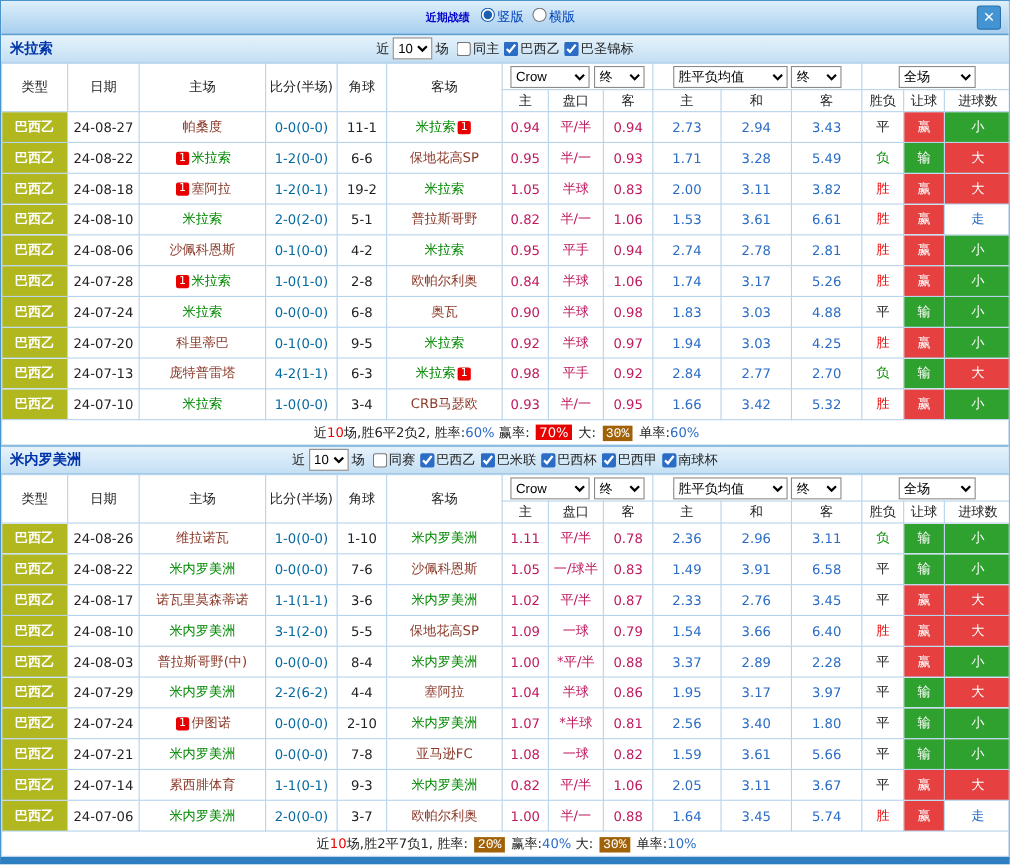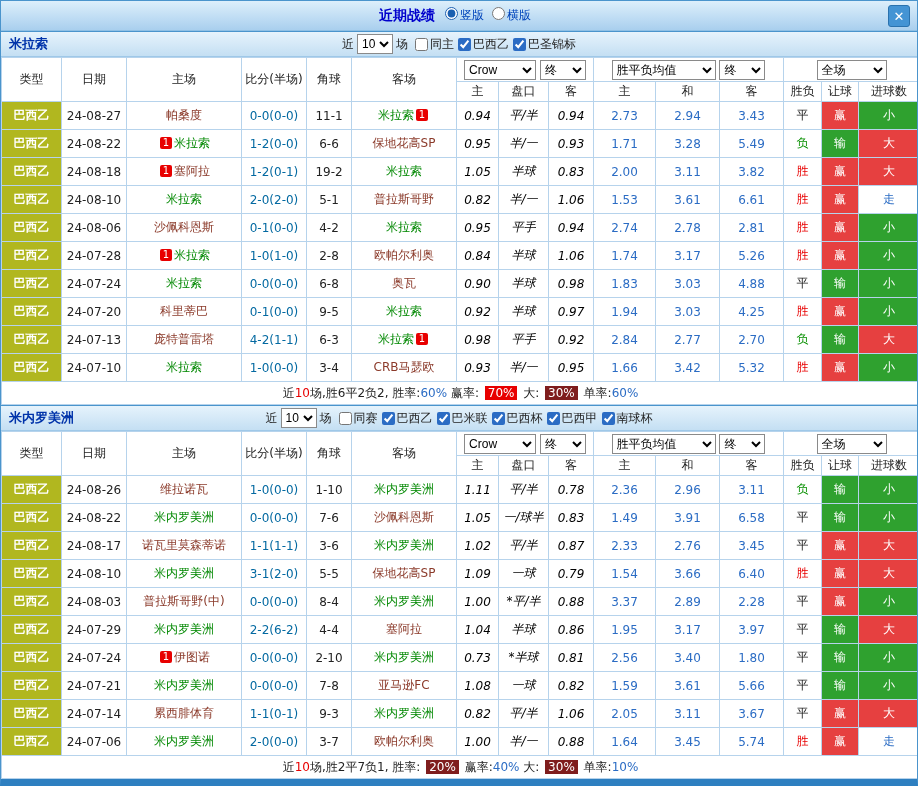--- a/index.html
+++ b/index.html
@@ -2,21 +2,21 @@
 <html><head>
 <meta charset="utf-8">
 <style>
   * { box-sizing: border-box; margin: 0; padding: 0; }
   body { font-family: "DejaVu Sans", "Liberation Sans", sans-serif; background: #fff; }
   .page { width: 918px; height: 786px; border: 1px solid #4a94cc; border-bottom: 7px solid #2e7fc0; overflow: hidden; background: #fff; }
 
   
   .topbar { height: 30px; background: linear-gradient(#ddeffb, #a9cfee); border-bottom: 1px solid #8fc0e4;
             display: flex; align-items: center; justify-content: center; position: relative; font-size: 12px; }
-  .topbar .title { color: #0000cc; font-weight: bold; font-size: 14px; margin-right: 10px; }
+  .topbar .title { color: #0000cc; font-weight: bold; font-size: 10px; margin-right: 10px; }
   .radio-wrap { display: flex; align-items: flex-start; color: #0044bb; margin-right: 8px; cursor: pointer; }
   .radio-wrap input { width: 13px; height: 13px; margin-right: 2px; accent-color: #1a5fb0; }
   .close-btn { position: absolute; right: 7px; top: 4px; width: 22px; height: 22px; background: #4494d4;
                border: 1px solid #2a72ae; border-radius: 3px; color: #fff; font-weight: bold; font-size: 13px;
                display: flex; align-items: center; justify-content: center; cursor: pointer; }
 
   
   .secbar { height: 26px; background: linear-gradient(#e6f3fc, #c4dff3); border-top: 1px solid #4a94cc;
             border-bottom: 1px solid #9fc8e8; position: relative; display: flex; align-items: center;
             justify-content: center; font-size: 12px; color: #222; }
@@ -33,37 +33,37 @@
   thead th { font-weight: normal; color: #222; background: #fff; }
   thead tr.selrow th { height: 24px; }
   thead tr.subrow th { height: 20px; }
   tbody td { height: 28px; }
   td.league { background: #b1b71f; color: #fff; font-weight: bold; }
   td.date { color: #222; margin-left: 20px; }
   td.team { color: #8b3a2a; }
   td.team.focus { color: #008800; }
   td.score { color: #0369a1; }
   td.corner { color: #222; }
-  td.ah { color: #000000; font-style: italic; }
+  td.ah { color: #be185d; }
   td.eu { color: #2b6cc4; }
   td.res-win { color: #e80000; }
   td.res-draw { color: #222; }
   td.res-lose { color: #089000; }
   td.cell-red { background: #e64040; color: #fff; }
   td.cell-green { background: #2fa12f; color: #fff; }
   td.txt-blue { color: #2b6cc4; }
   .card-badge { display: inline-block; min-width: 12px; height: 12px; line-height: 12px; background: #e80000;
                 color: #fff; font-size: 10px; margin: 0 2px; border-radius: 2px; vertical-align: 1px; }
 
   tfoot td { height: 23px; color: #222; }
   .s-plain { color: #222; }
   .s-red { color: #e80000; }
   .s-blue { color: #2b6cc4; }
   .s-red-bg { background: #e80000; color: #fff; padding: 0 3px; margin: 0 2px; }
-  .s-green-bg { background: #7f1d1d; color: #fff; padding: 0 3px; margin: 0 2px; }
+  .s-green-bg { background: #a16207; color: #fff; padding: 0 3px; margin: 0 2px; font-family: Liberation Mono, monospace; }
 </style>
 </head>
 <body>
 
 <div class="page">
 
   <div class="topbar">
     <span class="title">近期战绩</span>
     <label class="radio-wrap">
       <input type="radio" name="layout" checked="" style="">
@@ -516,21 +516,21 @@
           <td class="cell-green">输</td>
           <td class="cell-red">大</td>
         </tr>
         <tr>
           <td class="league">巴西乙</td>
           <td class="date">24-07-24</td>
           <td class="team"><span class="card-badge">1</span>伊图诺</td>
           <td class="score">0-0(0-0)</td>
           <td class="corner">2-10</td>
           <td class="team focus">米内罗美洲</td>
-          <td class="ah">0.73</td>
+          <td class="ah">1.07</td>
           <td class="ah">*半球</td>
           <td class="ah">0.81</td>
           <td class="eu">2.56</td>
           <td class="eu">3.40</td>
           <td class="eu">1.80</td>
           <td class="res-draw">平</td>
           <td class="cell-green">输</td>
           <td class="cell-green">小</td>
         </tr>
         <tr>

